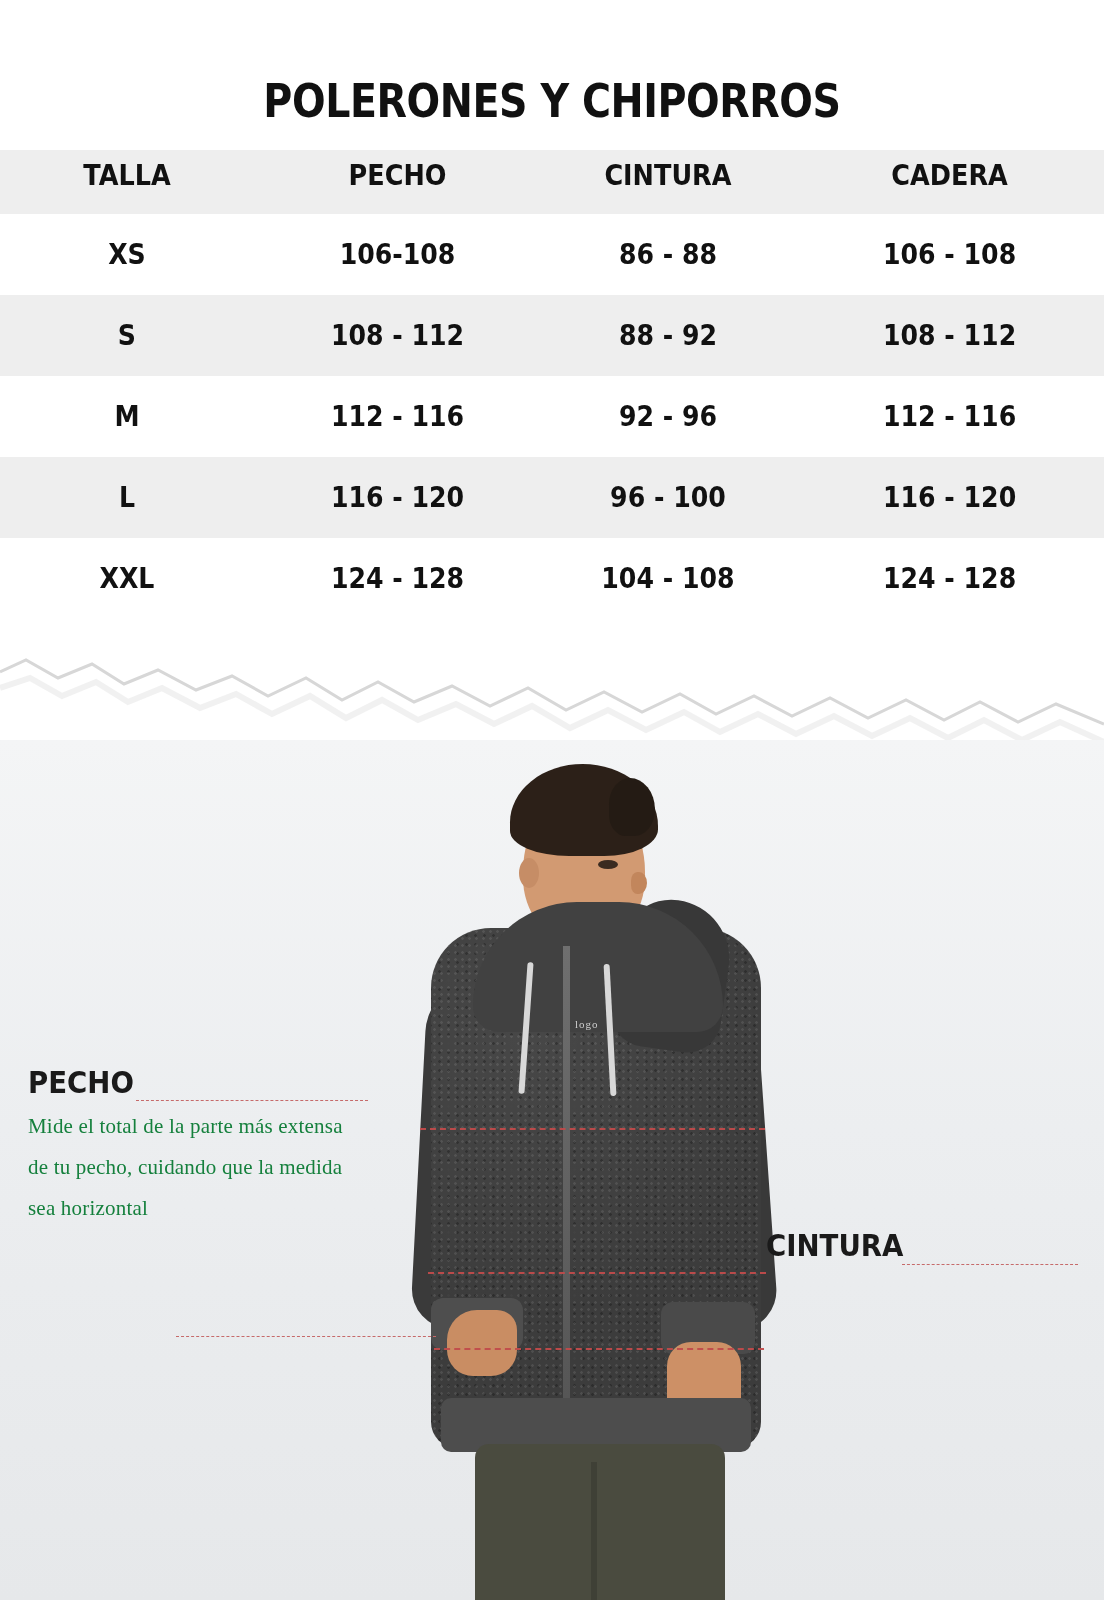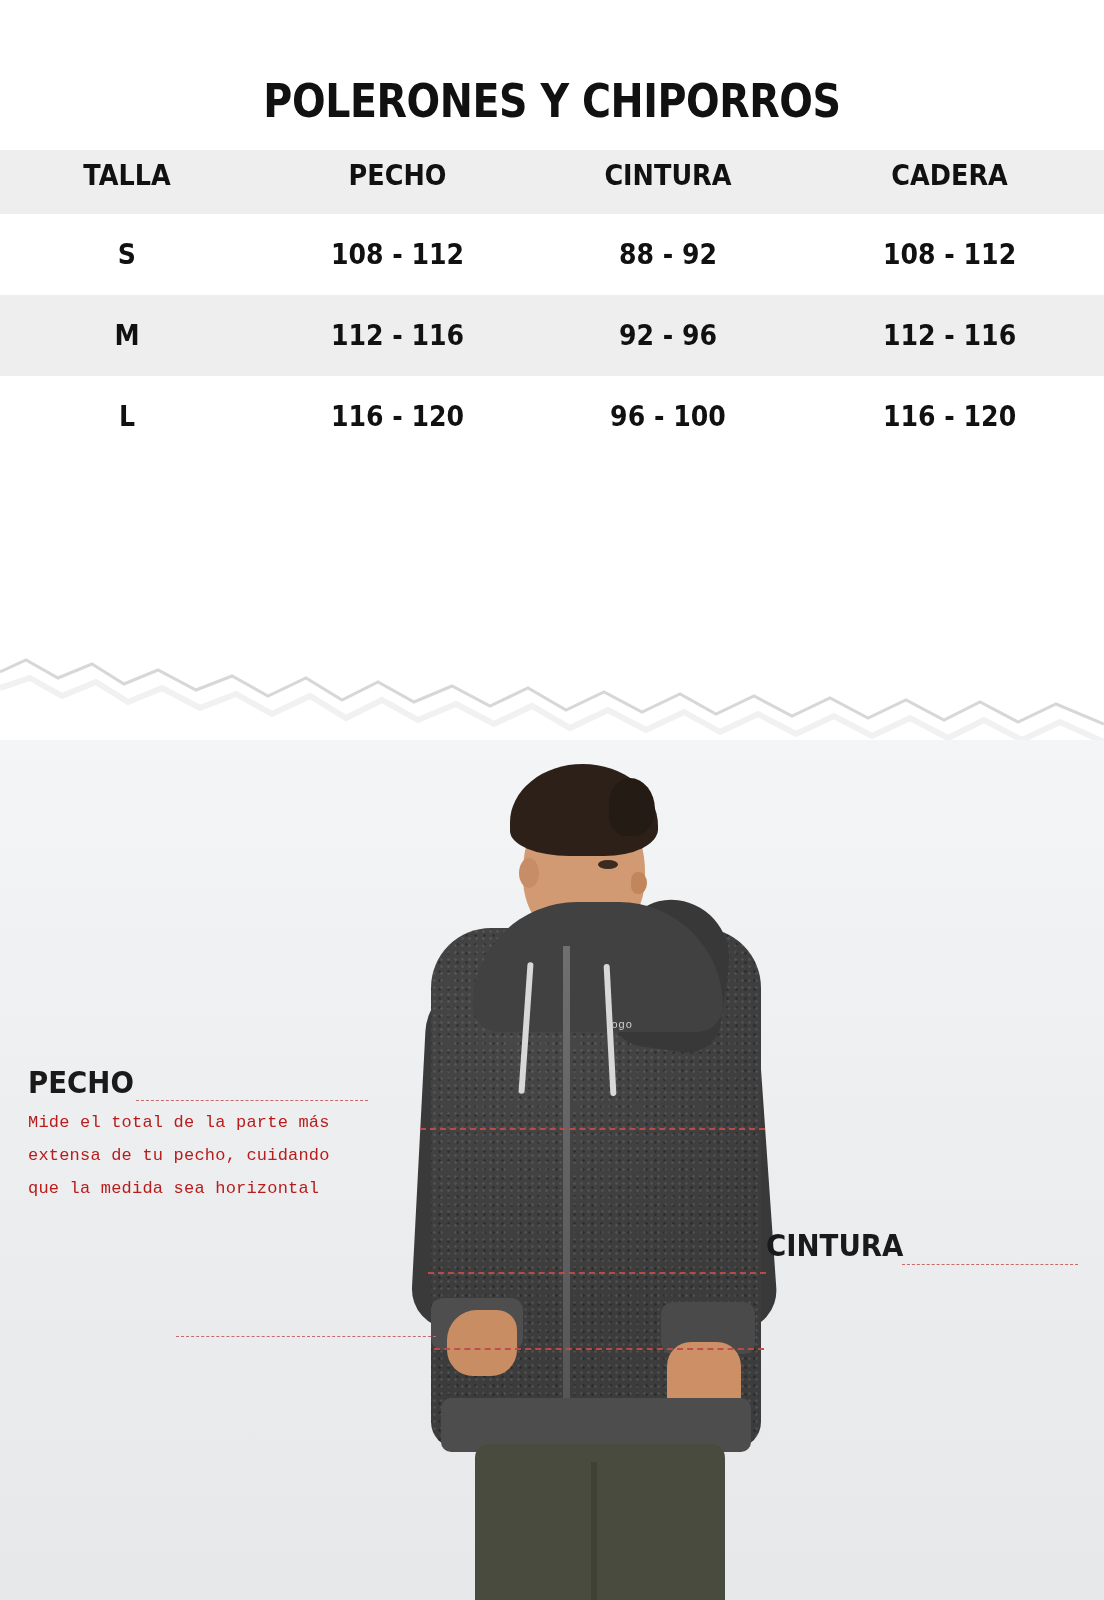--- a/index.html
+++ b/index.html
@@ -246,24 +246,24 @@
     position: absolute; left: 80px; top: 694px;
     width: 250px; height: 160px;
     background: #4a4b3f; border-radius: 14px 14px 0 0;
   }
   .pants-split {
     position: absolute; left: 196px; top: 712px;
     width: 6px; height: 142px;
     background: #3f4036;
   }
   .logo {
-    position: absolute; left: 213px; top: 268px;
+    position: absolute; left: 180px; top: 268px;
     width: 44px; height: 16px;
     color: #cfcfcf; font-size: 11px;
-    font-family: Liberation Sans, sans-serif;
+    font-family: Liberation Serif, serif;
     letter-spacing: 1px;
   }
 
   
   .meas-line {
     position: absolute;
     height: 0;
     border-top: 2px dashed #c14b4b;
     opacity: 0.95;
   }
@@ -277,24 +277,24 @@
     font-family: "DejaVu Sans", sans-serif;
     font-weight: bold;
     font-size: 30px;
     color: #1a1a1a;
     letter-spacing: 0px;
     transform: scaleX(0.92);
     transform-origin: left center;
     margin-bottom: 6px;
   }
   .callout p {
-    font-family: Liberation Mono, monospace;
-    font-size: 17px;
+    font-family: Liberation Serif, serif;
+    font-size: 21px;
     line-height: 1.95;
-    color: #b91c1c;
+    color: #15803d;
     letter-spacing: 0.2px;
   }
   .rule {
     position: absolute;
     height: 0;
     border-top: 1px dashed #c66a6a;
   }
 
   #c-pecho  { left: 28px;  top: 1065px; }
   #c-caderas{ left: 28px;  top: 1300px; }
@@ -319,36 +319,48 @@
       <thead>
         <tr>
           <th>TALLA</th>
           <th>PECHO</th>
           <th>CINTURA</th>
           <th>CADERA</th>
         </tr>
       </thead>
       <tbody>
         <tr>
+          <td>XS</td>
+          <td>106-108</td>
+          <td>86 - 88</td>
+          <td>106 - 108</td>
+        </tr>
+        <tr>
           <td>S</td>
           <td>108 - 112</td>
           <td>88 - 92</td>
           <td>108 - 112</td>
         </tr>
         <tr>
           <td>M</td>
           <td>112 - 116</td>
           <td>92 - 96</td>
           <td>112 - 116</td>
         </tr>
         <tr>
           <td>L</td>
           <td>116 - 120</td>
           <td>96 - 100</td>
           <td>116 - 120</td>
+        </tr>
+        <tr>
+          <td>XXL</td>
+          <td>124 - 128</td>
+          <td>104 - 108</td>
+          <td>124 - 128</td>
         </tr>
       </tbody>
     </table>
 
     <svg class="torn" viewBox="0 0 1104 110" preserveAspectRatio="none">
       <path d="M0,34 L26,22 L58,40 L92,26 L124,46 L158,32 L196,52 L232,38 L268,58
                L306,40 L342,62 L378,44 L414,64 L452,48 L490,68 L528,50 L566,72
                L604,54 L642,74 L680,56 L716,76 L754,58 L792,78 L830,60 L868,80
                L906,62 L944,82 L980,64 L1018,84 L1056,66 L1104,86 L1104,110 L0,110 Z" fill="#ffffff"></path>
       <path d="M0,34 L26,22 L58,40 L92,26 L124,46 L158,32 L196,52 L232,38 L268,58

